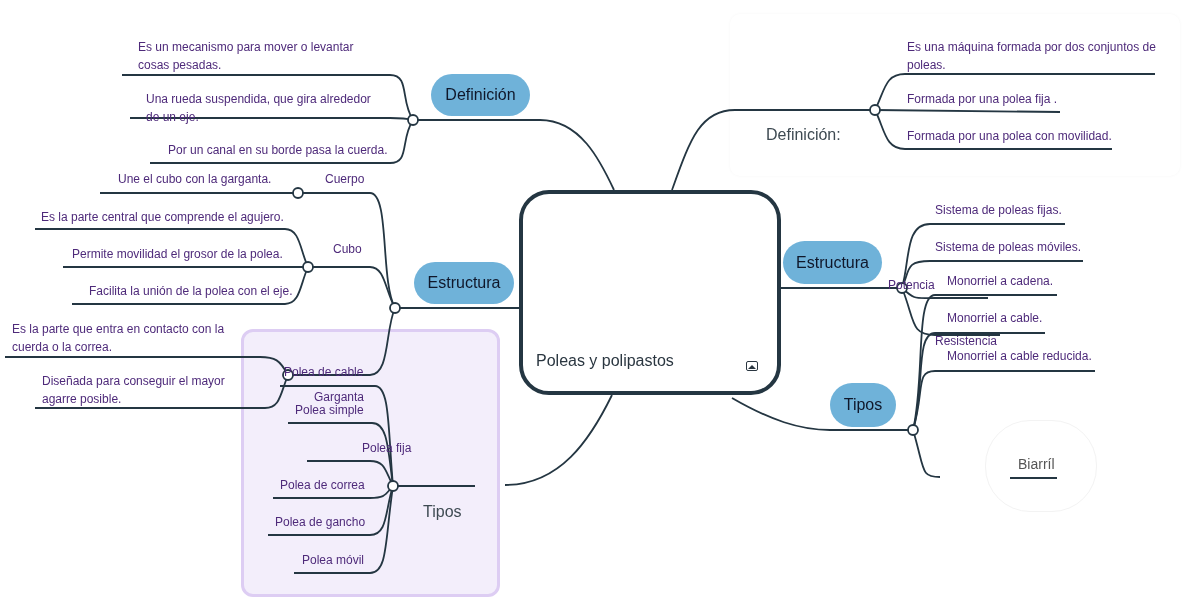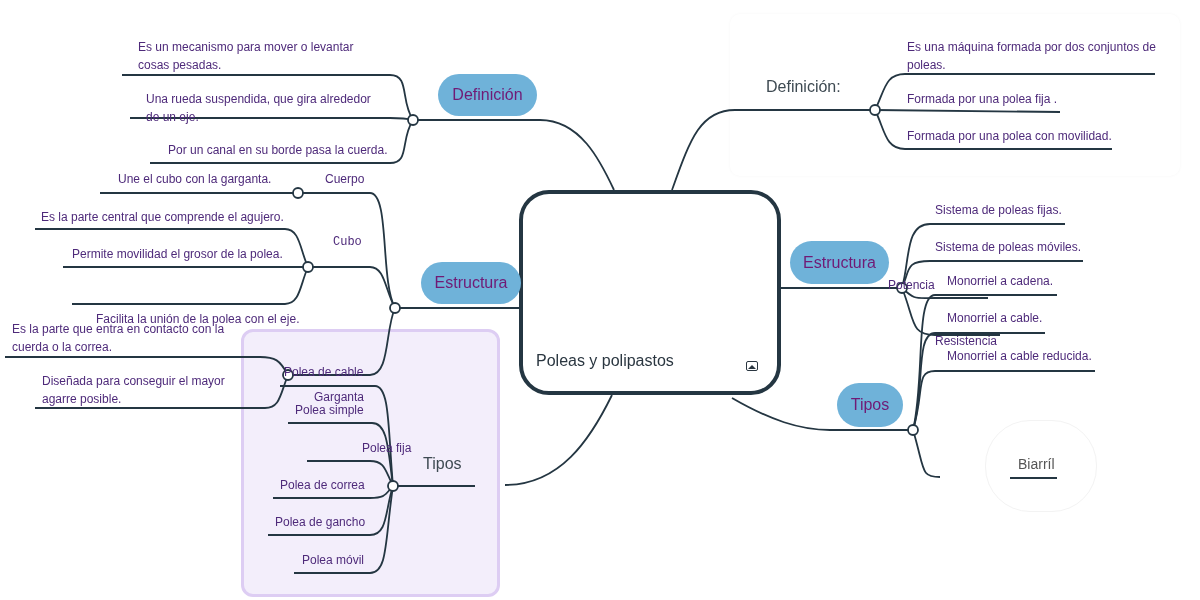--- a/index.html
+++ b/index.html
@@ -1,21 +1,21 @@
 <!DOCTYPE html>
 <html><head>
 <meta charset="utf-8">
 <style>
   html, body { margin: 0; padding: 0; }
   body { width: 1200px; height: 600px; background: #ffffff; position: relative; overflow: hidden; font-family: "Liberation Sans", sans-serif; }
   #lines { position: absolute; left: 0; top: 0; width: 1200px; height: 600px; }
   .t { position: absolute; color: #4e2a7a; font-size: 12px; line-height: 18px; white-space: nowrap; }
   .t.wrap { white-space: normal; }
-  .pill { position: absolute; background: #6fb2d9; color: #701a75; border-radius: 24px; font-size: 16px; display: flex; align-items: center; justify-content: center; margin-left: 7px; }
-  .plain { position: absolute; color: #3e4a52; font-size: 16px; }
+  .pill { position: absolute; background: #6fb2d9; color: #0f172a; border-radius: 24px; font-size: 16px; display: flex; align-items: center; justify-content: center; }
+  .plain { position: absolute; color: #3e4a52; font-size: 16px; margin-top: 48px; }
   .frame-purple { position: absolute; left: 241px; top: 329px; width: 259px; height: 268px; background: #f3eefb; border: 3px solid #ddcdf3; border-radius: 12px; box-sizing: border-box; }
   .frame-white { position: absolute; left: 730px; top: 14px; width: 450px; height: 162px; background: #ffffff; border-radius: 10px; box-shadow: 0 0 3px rgba(0,0,0,0.04); }
   .central { position: absolute; left: 519px; top: 190px; width: 262px; height: 205px; border: 4px solid #243642; border-radius: 30px; box-sizing: border-box; background: #ffffff; }
   .central-title { position: absolute; left: 536px; top: 352px; font-size: 16px; color: #2a3640; }
   .img-icon { position: absolute; left: 746px; top: 361px; width: 12px; height: 10px; border: 1.5px solid #2a3640; border-radius: 2px; box-sizing: border-box; }
   .img-icon::after { content: ""; position: absolute; left: 1px; bottom: 1px; width: 0; height: 0; border-left: 4px solid transparent; border-right: 4px solid transparent; border-bottom: 4px solid #2a3640; }
   .cloud { position: absolute; left: 985px; top: 420px; width: 110px; height: 90px; border-radius: 45px; border: 1px solid #f3f3f3; }
   .biarril { position: absolute; left: 1018px; top: 456px; font-size: 14px; color: #555; }
 </style>
 </head>
@@ -91,24 +91,24 @@
 <div class="img-icon"></div>
 
 <div class="pill" style="left:431px;top:74px;width:99px;height:42px;">Definición</div>
 <div class="t wrap" style="left:138px;top:38px;width:250px;">Es un mecanismo para mover o levantar cosas pesadas.</div>
 <div class="t wrap" style="left:146px;top:90px;width:240px;">Una rueda suspendida, que gira alrededor de un eje.</div>
 <div class="t" style="left:168px;top:141px;">Por un canal en su borde pasa la cuerda.</div>
 
 <div class="pill" style="left:414px;top:262px;width:100px;height:42px;">Estructura</div>
 <div class="t" style="left:325px;top:170px;">Cuerpo</div>
 <div class="t" style="left:118px;top:170px;">Une el cubo con la garganta.</div>
-<div class="t" style="left:333px;top:233px;font-family:Liberation Mono, monospace;">Cubo</div>
+<div class="t" style="left:333px;top:240px;">Cubo</div>
 <div class="t" style="left:41px;top:208px;">Es la parte central que comprende el agujero.</div>
 <div class="t" style="left:72px;top:245px;">Permite movilidad el grosor de la polea.</div>
-<div class="t" style="left:96px;top:282px;margin-top:28px;">Facilita la unión de la polea con el eje.</div>
+<div class="t" style="left:89px;top:282px;">Facilita la unión de la polea con el eje.</div>
 <div class="t" style="left:314px;top:352px;margin-top:36px;">Garganta</div>
 <div class="t wrap" style="left:12px;top:320px;width:250px;">Es la parte que entra en contacto con la cuerda o la correa.</div>
 <div class="t wrap" style="left:42px;top:372px;width:220px;">Diseñada para conseguir el mayor agarre posible.</div>
 
 <div class="plain" style="left:423px;top:455px;">Tipos</div>
 <div class="t" style="left:284px;top:363px;">Polea de cable</div>
 <div class="t" style="left:295px;top:401px;">Polea simple</div>
 <div class="t" style="left:314px;top:439px;padding-left:48px;">Polea fija</div>
 <div class="t" style="left:280px;top:476px;">Polea de correa</div>
 <div class="t" style="left:275px;top:513px;">Polea de gancho</div>

